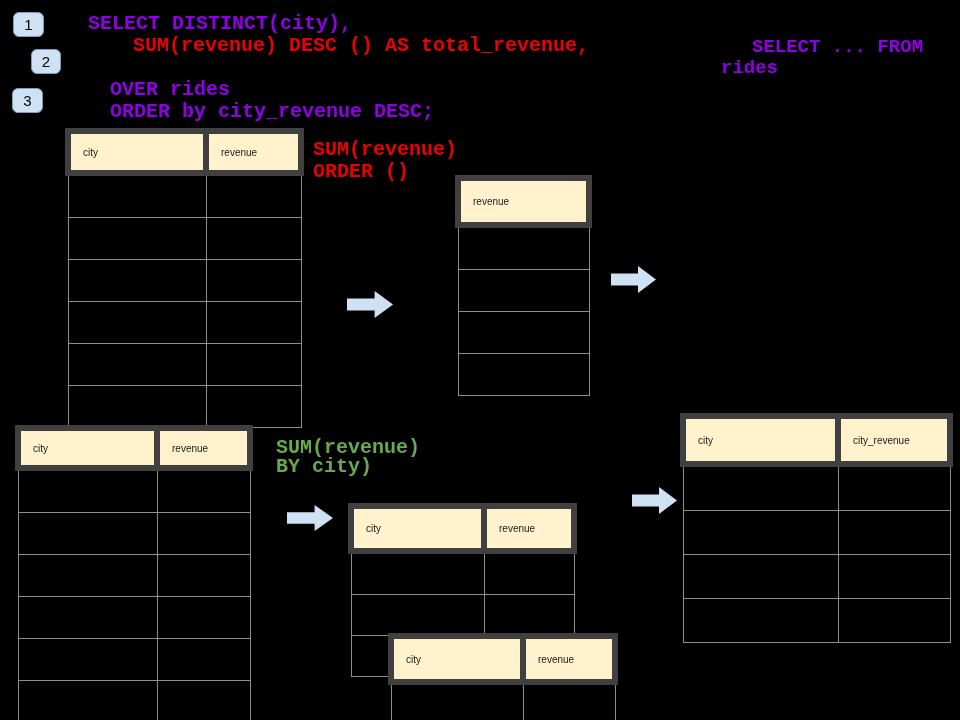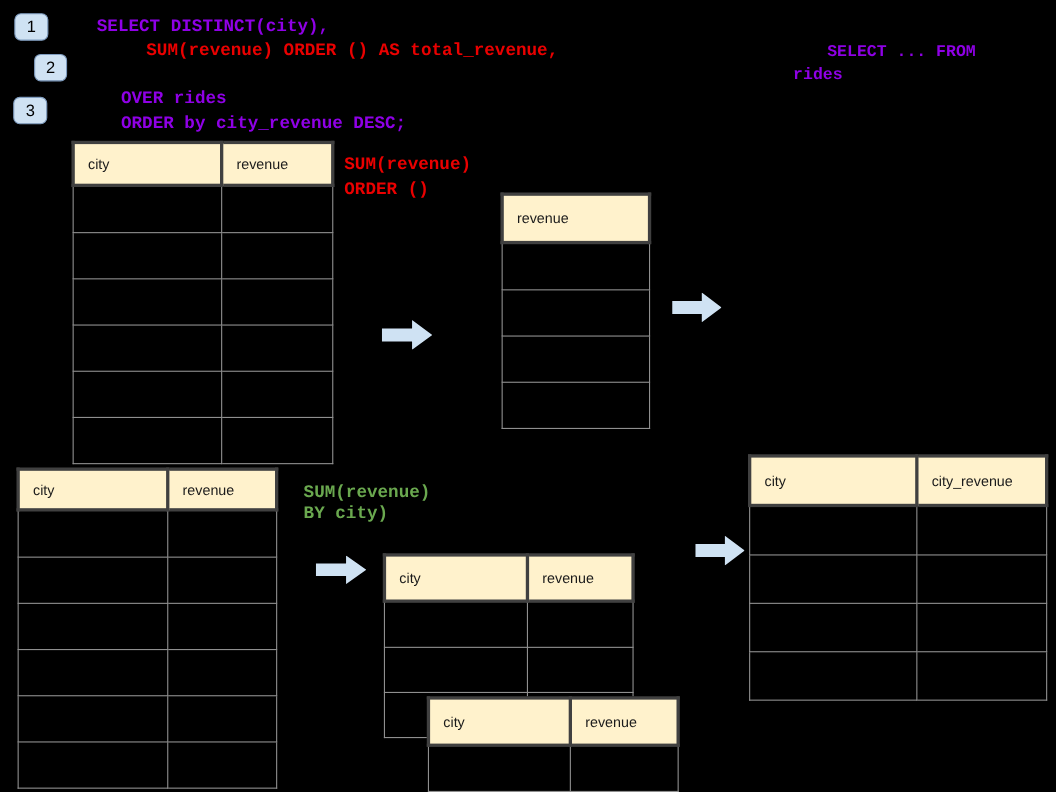--- a/index.html
+++ b/index.html
@@ -1,22 +1,22 @@
 <!DOCTYPE html>
 <html style="--purple: #8f00e6; --red: #ea0000; --green: #6aa84f; --header_fill: #fff2cc; --arrow_fill: #cfe2f3; --badge_fill: #cfe2f3;"><head>
 <meta charset="utf-8">
 <style>
   html,body{margin:0;padding:0;background:#000;}
   .stage{position:relative;width:960px;height:720px;background:#000;overflow:hidden;
          font-family:"Liberation Sans",sans-serif;}
 
   
   .code{position:absolute;font-family:"Liberation Mono","DejaVu Sans Mono",monospace;
-        font-weight:700;font-size:16px;line-height:22px;white-space:pre;}
-  .code.small{font-size:15px;line-height:21px;}
+        font-weight:700;font-size:20px;line-height:22px;white-space:pre;}
+  .code.small{font-size:19px;line-height:21px;}
   .c-purple{color:var(--purple);}
   .c-red{color:var(--red);}
   .c-green{color:var(--green);}
 
   #sql-line-1{left:88px;top:13px;}
   #sql-line-2{left:133px;top:35px;}
   #sql-line-3{left:133px;top:57px;}
   #sql-line-4{left:110px;top:79px;}
   #sql-line-5{left:110px;top:101px;}
 
@@ -41,22 +41,22 @@
   .arrow{position:absolute;background:var(--arrow_fill);
          clip-path:polygon(0 28%,60% 28%,60% 0,100% 50%,60% 100%,60% 72%,0 72%);}
   #arrow1{left:347px;top:291px;width:46px;height:27px;}
   #arrow2{left:611px;top:266px;width:45px;height:27px;}
   #arrow3{left:287px;top:505px;width:46px;height:26px;}
   #arrow4{left:632px;top:487px;width:45px;height:27px;}
 
   
   table.tbl{position:absolute;border-collapse:collapse;table-layout:fixed;background:#000;}
   table.tbl th{background:var(--header_fill);color:#1a1a1a;font-family:"Liberation Sans",sans-serif;
-               font-size:13px;font-weight:400;text-align:left;padding:0 0 0 12px;
-               border:3px solid #404040;}
+               font-size:10px;font-weight:400;text-align:left;padding:0 0 0 12px;
+               border:6px solid #404040;}
   table.tbl td{border:1px solid #8f8f8f;background:transparent;padding:0;}
 
   #t1{left:65px;top:128px;width:239px;}  #t1 th{height:36px;} #t1 td{height:41px;}
   #t1 th:nth-child(1){width:120px;}
   #t2{left:455px;top:175px;width:137px;} #t2 th{height:41px;} #t2 td{height:41px;}
   #t3{left:15px;top:425px;width:238px;}  #t3 th{height:34px;} #t3 td{height:41px;}
   #t3 th:nth-child(1){width:121px;}
   #t4{left:348px;top:503px;width:229px;z-index:1;} #t4 th{height:39px;} #t4 td{height:40px;}
   #t4 th:nth-child(1){width:115px;}
   #t5{left:388px;top:633px;width:230px;z-index:5;} #t5 th{height:40px;} #t5 td{height:40px;}
@@ -67,21 +67,21 @@
 </head>
 <body>
 
 <div class="stage">
 
   <div class="badge" id="badge1">1</div>
   <div class="badge" id="badge2">2</div>
   <div class="badge" id="badge3">3</div>
 
   <div class="code c-purple" id="sql-line-1">SELECT DISTINCT(city),</div>
-  <div class="code c-red" id="sql-line-2">SUM(revenue) ORDER () AS total_revenue,</div>
+  <div class="code c-red" id="sql-line-2">SUM(revenue) DESC () AS total_revenue,</div>
   <div class="code c-purple" id="sql-line-4">OVER rides</div>
   <div class="code c-purple" id="sql-line-5">ORDER by city_revenue DESC;</div>
 
   <div class="code small c-purple" id="note-line-1">SELECT ... FROM</div>
   <div class="code small c-purple" id="note-line-2">rides</div>
 
   <div class="code c-red" id="lbl-total-1">SUM(revenue)</div>
   <div class="code c-red" id="lbl-total-2">ORDER ()</div>
 
   <div class="code c-green" id="lbl-part-1">SUM(revenue)</div>

